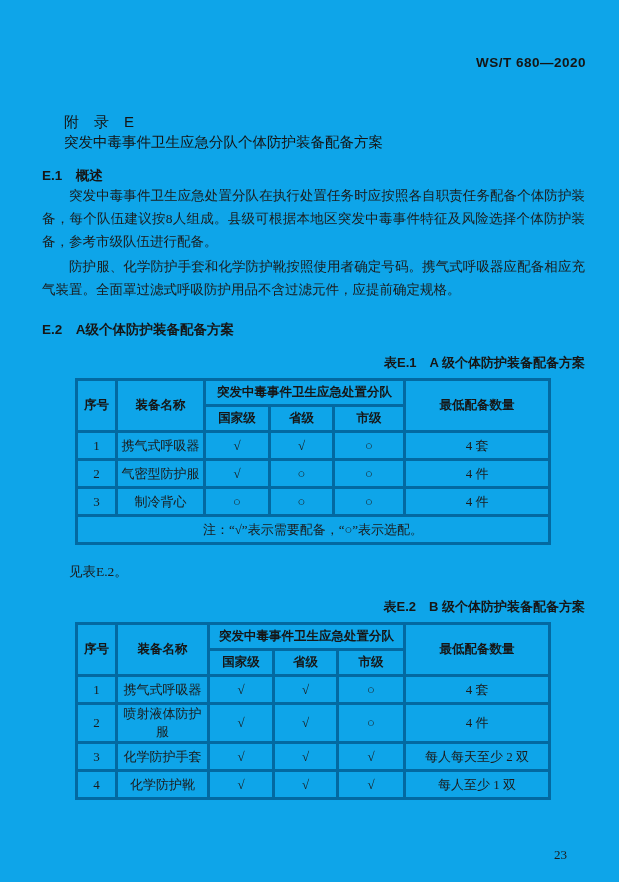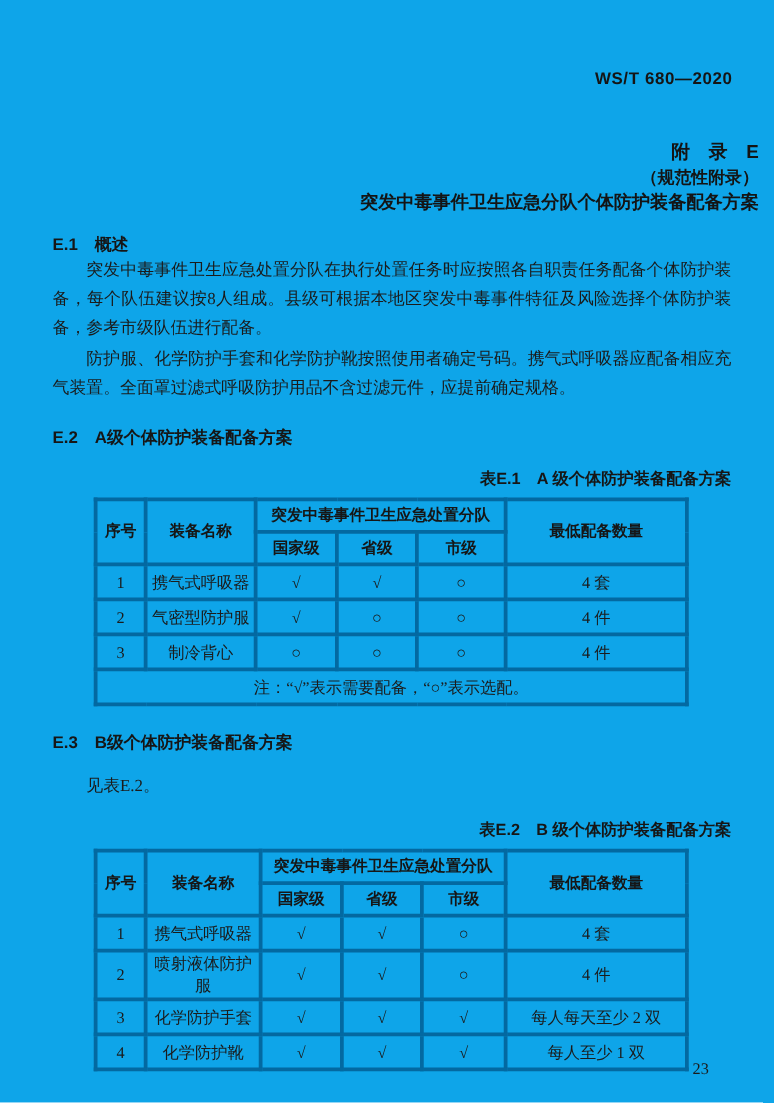--- a/index.html
+++ b/index.html
@@ -20,24 +20,24 @@
     font-family: "Liberation Sans", "DejaVu Sans", sans-serif;
     font-weight: bold;
     font-size: 13.5px;
     letter-spacing: 0.5px;
     color: #151515;
   }
   .content {
     padding: 112px 34px 0 42px;
   }
   .title-block {
-    text-align: right;
+    text-align: left;
     transform: translateX(22px);
     font-family: "Liberation Sans", "DejaVu Sans", sans-serif;
-    font-weight: bold;
+    font-weight: normal;
     color: #141414;
   }
   .title-appendix { font-size: 15px; line-height: 20px; }
   .title-sub { font-size: 13.5px; line-height: 20px; }
   .title-name { font-size: 14.5px; line-height: 21px; }
   .section-heading {
     font-family: "Liberation Sans", "DejaVu Sans", sans-serif;
     font-weight: bold;
     font-size: 13.5px;
     color: #161616;
@@ -120,21 +120,20 @@
 <body>
 
 <div class="page">
 
   <div class="doc-header">WS/T 680—2020</div>
 
   <div class="content">
 
     <div class="title-block">
       <div class="title-appendix">附　录　E</div>
-      <div class="title-sub">（规范性附录）</div>
       <div class="title-name">突发中毒事件卫生应急分队个体防护装备配备方案</div>
     </div>
 
     <div class="section-heading h-e1">E.1　概述</div>
     <p class="body-para p1">突发中毒事件卫生应急处置分队在执行处置任务时应按照各自职责任务配备个体防护装备，每个队伍建议按8人组成。县级可根据本地区突发中毒事件特征及风险选择个体防护装备，参考市级队伍进行配备。</p>
     <p class="body-para p2">防护服、化学防护手套和化学防护靴按照使用者确定号码。携气式呼吸器应配备相应充气装置。全面罩过滤式呼吸防护用品不含过滤元件，应提前确定规格。</p>
 
     <div class="section-heading h-e2">E.2　A级个体防护装备配备方案</div>
 
     <div class="table-caption">表E.1　A 级个体防护装备配备方案</div>
@@ -184,21 +183,20 @@
           <td>○</td>
           <td>○</td>
           <td>4 件</td>
         </tr>
         <tr>
           <td class="note-cell" colspan="6">注：“√”表示需要配备，“○”表示选配。</td>
         </tr>
       </tbody>
     </table>
 
-    <div class="section-heading h-e3">E.3　B级个体防护装备配备方案</div>
     <p class="see-ref">见表E.2。</p>
 
     <div class="table-caption cap-2">表E.2　B 级个体防护装备配备方案</div>
     <table class="std-table t2">
       <colgroup>
         <col style="width:40px">
           <col style="width:92px">
           <col style="width:65px">
         <col style="width:64px">
           <col style="width:67px">

